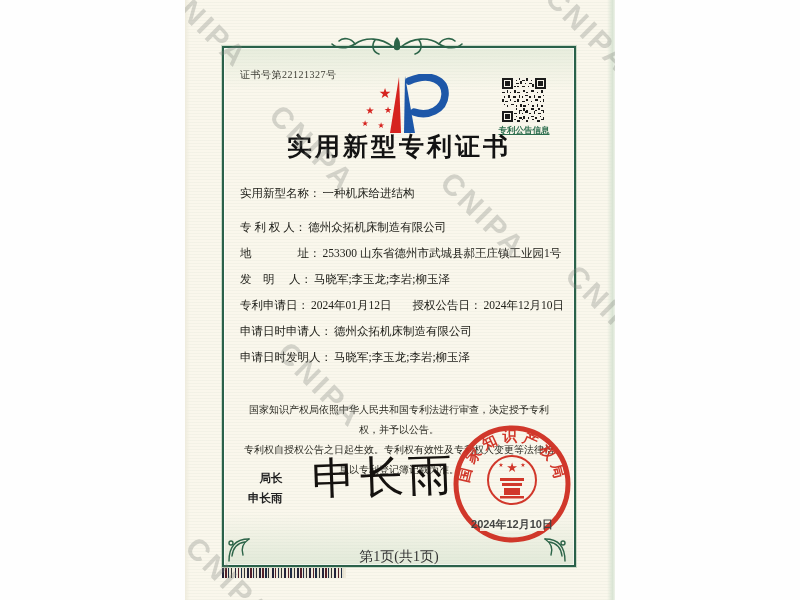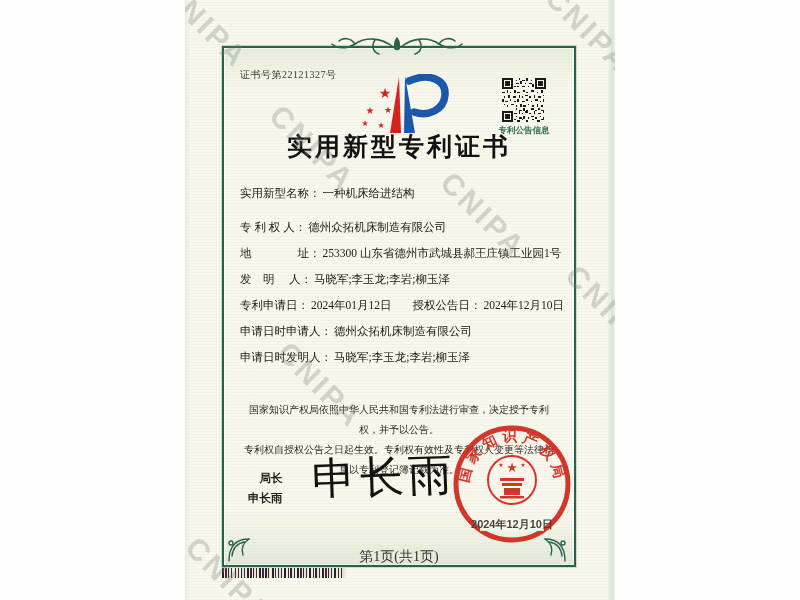--- a/index.html
+++ b/index.html
@@ -18,21 +18,21 @@
      white-space:nowrap;z-index:3;}
   .frame{position:absolute;left:37px;top:46px;width:350px;height:517px;border:2px solid #2a614a;
      box-shadow:0 0 0 1px rgba(150,185,160,.45), inset 0 0 0 1px rgba(255,255,255,.55);
      background:linear-gradient(180deg,rgba(208,224,202,.45) 0,rgba(250,247,236,0) 42px,
         rgba(250,247,236,0) calc(100% - 52px),rgba(202,220,198,.5) 100%);z-index:2;}
   .cert-no{position:absolute;left:16px;top:20px;font-size:10px;font-weight:normal;color:#3c3c34;
      letter-spacing:.5px;}
   .logo{position:absolute;left:134px;top:26px;width:92px;height:62px;}
   .qr{position:absolute;left:278px;top:30px;width:44px;height:44px;}
   .qr-caption{position:absolute;left:258px;top:77px;width:84px;text-align:center;font-size:8.5px;
-     font-weight:bold;color:#2d6e4e;}
+     font-weight:bold;color:#2d6e4e;text-decoration:underline;}
   .title{position:absolute;left:0;right:0;top:82px;text-align:center;font-size:25px;font-weight:bold;
      font-family:"Liberation Sans",sans-serif;letter-spacing:3px;color:#121212;}
   .rows{position:absolute;left:16px;top:138px;width:324px;font-size:11.5px;color:#21211b;}
   .row{display:flex;line-height:15px;margin-bottom:11px;}
   .row.first{margin-bottom:19px;}
   .lbl{white-space:pre;}
   .val{margin-left:2px;white-space:pre;}
   .col1{width:212px;display:flex;}
   .col2{flex:1;display:flex;}
   .statement{position:absolute;left:18px;right:18px;top:352px;font-size:10px;line-height:20px;

